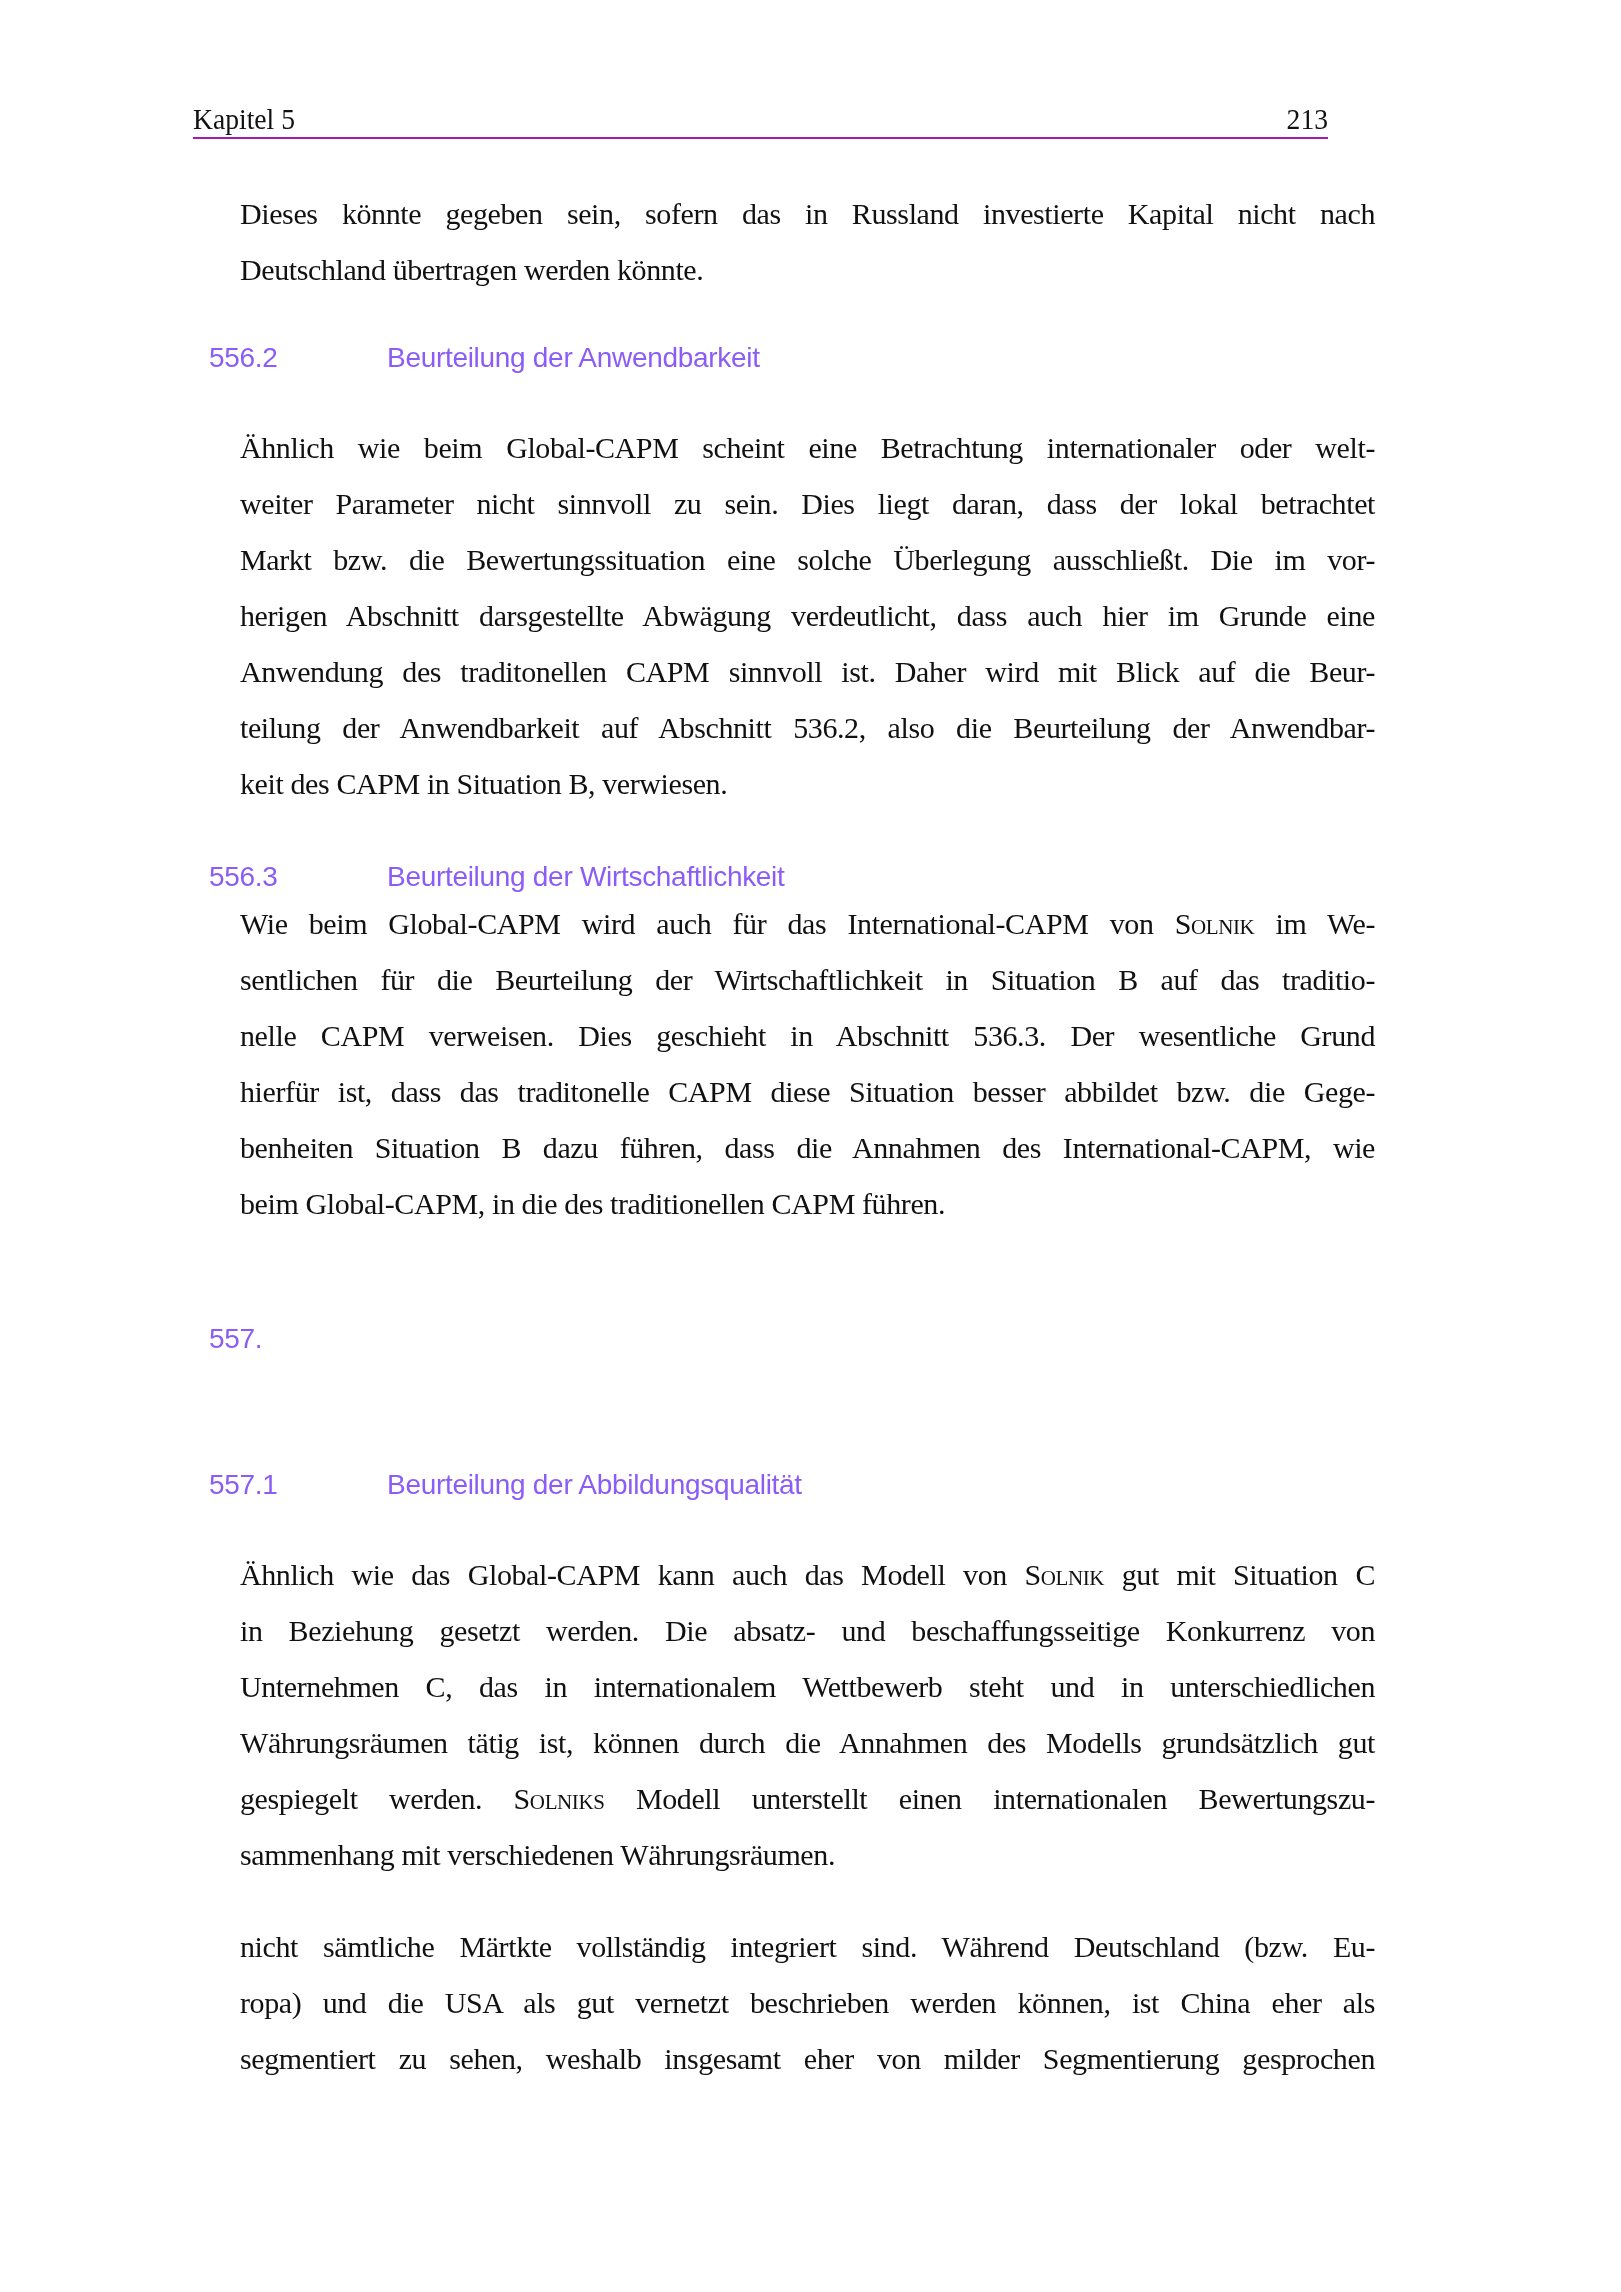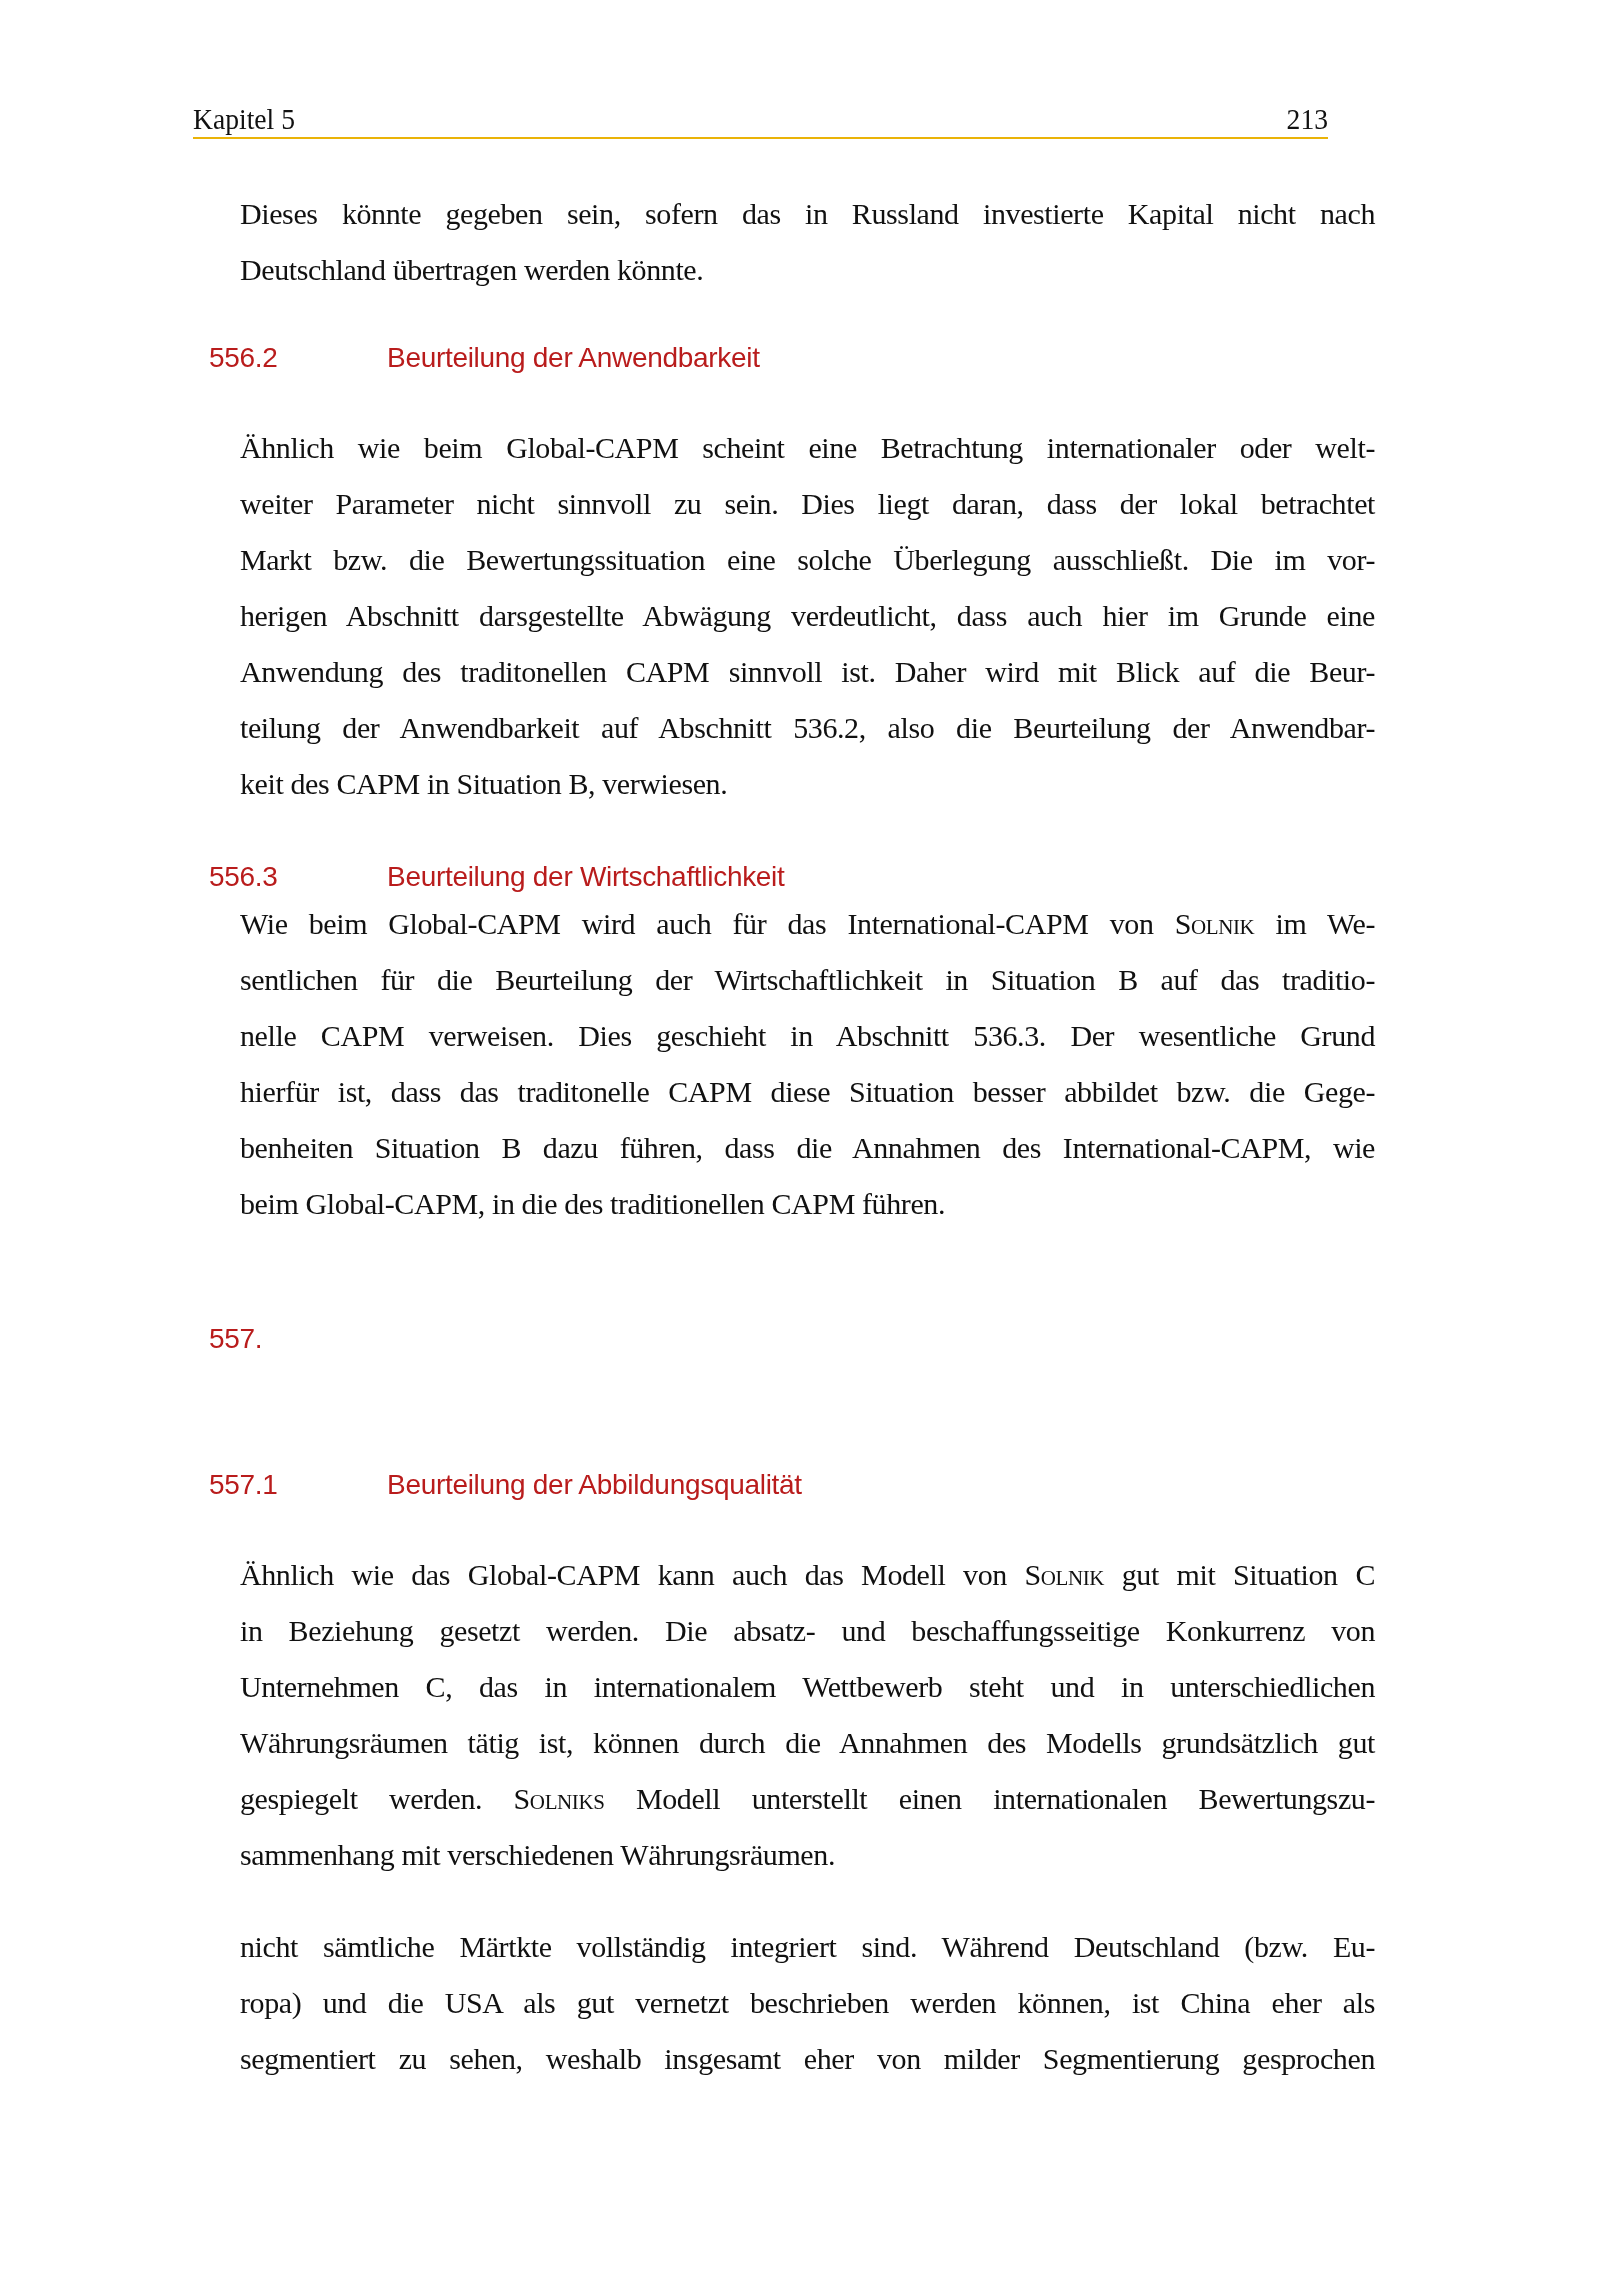--- a/index.html
+++ b/index.html
@@ -1,37 +1,37 @@
 <!DOCTYPE html>
 <html><head>
 <meta charset="utf-8">
 <style>
   html, body { margin: 0; padding: 0; background: #ffffff; }
   body { width: 1621px; height: 2293px; position: relative; overflow: hidden; color: #111111; }
   .page { position: absolute; left: 193px; top: 0; width: 1135px; }
   .running-head {
     position: absolute; left: 0; top: 92px; width: 1135px; height: 45px;
-    border-bottom: 2px solid #eab308;
+    border-bottom: 2px solid #a21caf;
     font-family: "Liberation Serif", serif; font-size: 30px;
     display: flex; justify-content: space-between; align-items: flex-end;
   }
   .running-head span { line-height: 37px; transform: scaleX(0.92); transform-origin: left bottom; }
   .running-head span.pnum { transform-origin: right bottom; }
   .para {
     position: absolute; left: 0; width: 1135px; margin: 0;
     font-family: "Liberation Serif", serif; font-size: 30px; line-height: 56px;
     text-align: justify; letter-spacing: -0.4px; word-spacing: 0px;
   }
   .line { display: block; height: 56px; white-space: nowrap; text-align-last: justify; text-align: justify; margin-left: 47px; }
   .line.last { text-align-last: left; }
   .sc { font-variant: small-caps; }
   .heading {
     position: absolute; left: 0; width: 1135px;
     font-family: "Liberation Sans", sans-serif; font-size: 28px; line-height: 56px;
-    letter-spacing: -0.3px; color: #b91c1c;
+    letter-spacing: -0.3px; color: #8b5cf6;
   }
   .heading .num { position: absolute; left: 16px; top: 0; }
   .heading .title { position: absolute; left: 194px; top: 0; width: 931px; }
   .heading .title .hl { display: block; white-space: nowrap; }
 </style>
 </head>
 <body>
 
 <div class="page">
 

